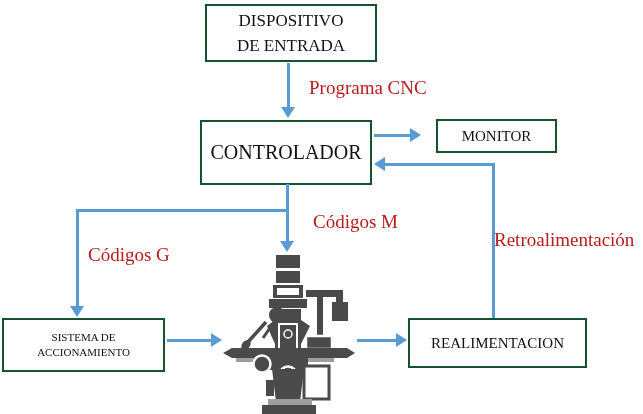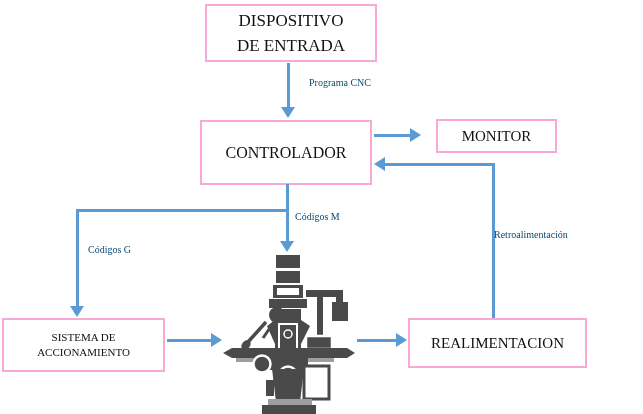--- a/index.html
+++ b/index.html
@@ -7,47 +7,47 @@
   .canvas {
     position:relative;
     width:643px; height:414px;
     background:#ffffff;
     font-family:"Liberation Serif", serif;
     color:#111111;
     overflow:hidden;
   }
   .box {
     position:absolute;
-    border:2px solid #f9a8d4;
+    border:2px solid #14532d;
     background:#ffffff;
     display:flex;
     flex-direction:column;
     align-items:center;
     justify-content:center;
     text-align:right;
     line-height:1.35;
   }
   .box .ln { display:block; white-space:nowrap; }
   .b-entrada { left:205px; top:4px;  width:172px; height:58px; font-size:17px; line-height:1.5; }
-  .b-controlador { left:200px; top:120px; width:172px; height:65px; font-size:16px; }
+  .b-controlador { left:200px; top:120px; width:172px; height:65px; font-size:20px; }
   .b-monitor { left:436px; top:119px; width:121px; height:34px; font-size:15px; }
   .b-sistema { left:2px; top:318px; width:163px; height:54px; font-size:11px; }
   .b-realimentacion { left:408px; top:318px; width:179px; height:50px; font-size:15px; }
 
   .line { position:absolute; background:#5b9bd5; }
   .ah { position:absolute; width:0; height:0; }
   .ah-down  { border-left:7px solid transparent; border-right:7px solid transparent; border-top:11px solid #5b9bd5; }
   .ah-right { border-top:7px solid transparent; border-bottom:7px solid transparent; border-left:11px solid #5b9bd5; }
   .ah-left  { border-top:7px solid transparent; border-bottom:7px solid transparent; border-right:11px solid #5b9bd5; }
 
   .edge-label {
     position:absolute;
-    font-size:10px;
+    font-size:19px;
     white-space:nowrap;
-    color:#0c4a6e;
+    color:#b91c1c;
   }
   .machine { position:absolute; left:222px; top:252px; width:140px; height:162px; }
 </style>
 </head>
 <body>
 
 <div class="canvas">
 
   <div class="box b-entrada">
     <span class="ln">DISPOSITIVO</span>
@@ -82,21 +82,21 @@
   <div class="line" style="left:385px; top:163px; width:110px; height:3px;"></div>
   <div class="ah ah-left" style="left:374px; top:157px;"></div>
   <div class="edge-label" style="left:494px; top:229px;">Retroalimentación</div>
 
   <div class="line" style="left:286px; top:184px; width:3px; height:28px;"></div>
   <div class="line" style="left:76px; top:209px; width:213px; height:3px;"></div>
   <div class="line" style="left:76px; top:209px; width:3px; height:98px;"></div>
   <div class="ah ah-down" style="left:70px; top:306px;"></div>
   <div class="line" style="left:286px; top:209px; width:3px; height:33px;"></div>
   <div class="ah ah-down" style="left:280px; top:241px;"></div>
-  <div class="edge-label" style="left:295px; top:211px;">Códigos M</div>
+  <div class="edge-label" style="left:313px; top:211px;">Códigos M</div>
   <div class="edge-label" style="left:88px; top:244px;">Códigos G</div>
 
   <div class="line" style="left:167px; top:339px; width:45px; height:3px;"></div>
   <div class="ah ah-right" style="left:211px; top:333px;"></div>
 
   <div class="line" style="left:357px; top:339px; width:40px; height:3px;"></div>
   <div class="ah ah-right" style="left:396px; top:333px;"></div>
 
   <svg class="machine" viewBox="0 0 140 162" aria-hidden="true">
     <g fill="#4a4a4a" stroke="none">

